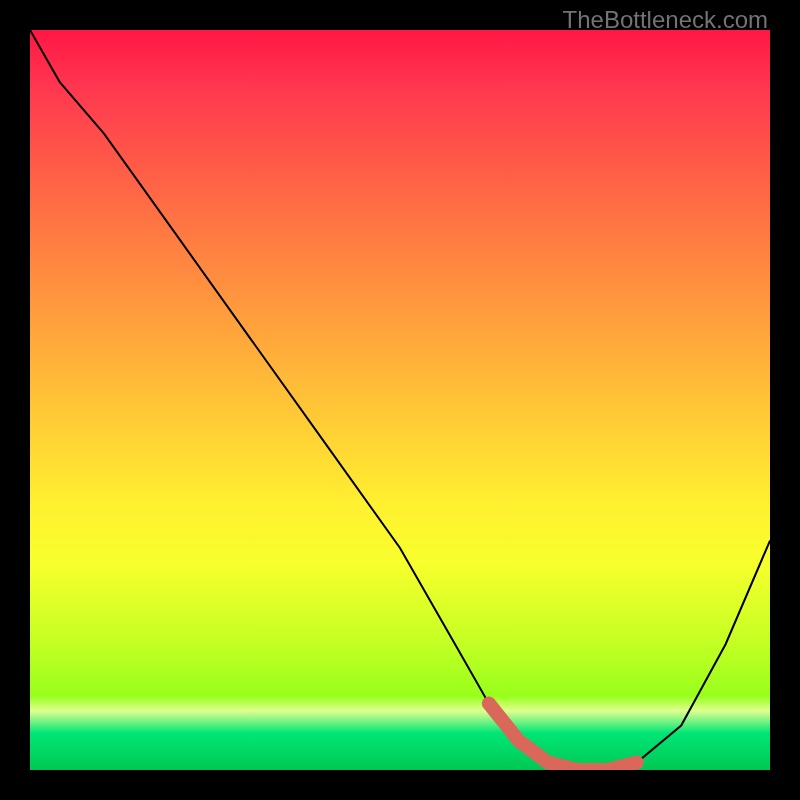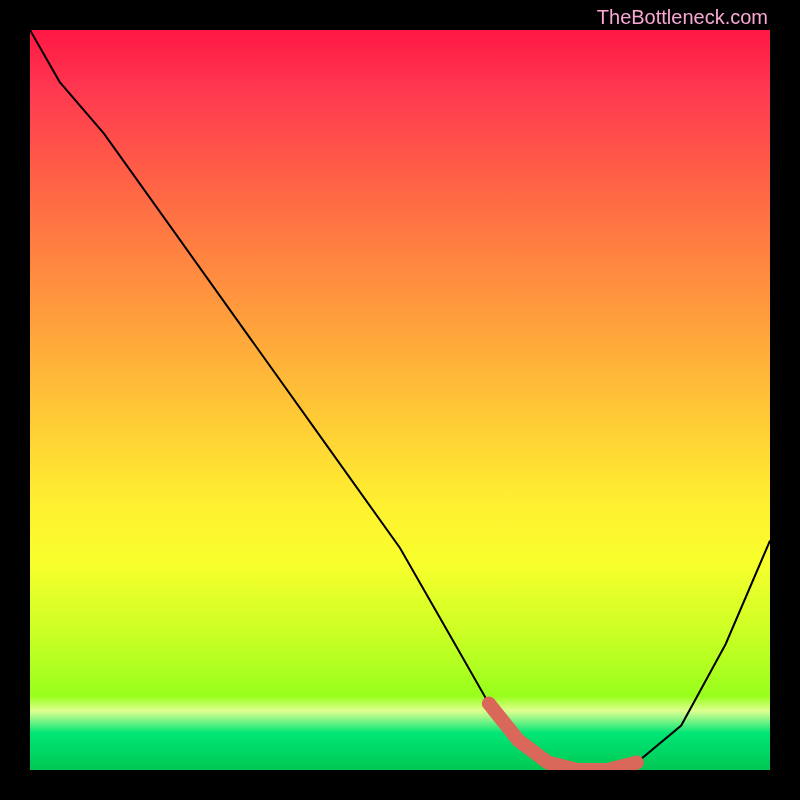--- a/index.html
+++ b/index.html
@@ -38,22 +38,22 @@
       #b0ff20 86%,
       #98ff1c 90%,
       #dfff90 92%,
       #00e676 95%,
       #00c853 100%);
   }
   .watermark {
     position: absolute;
     top: 6px;
     right: 32px;
-    color: #f9a8d4;
-    font-size: 20px;
+    color: #737373;
+    font-size: 24px;
     font-weight: 500;
     z-index: 10;
   }
   svg.overlay {
     position: absolute;
     left: 30px;
     top: 30px;
     width: 740px;
     height: 740px;
     pointer-events: none;

